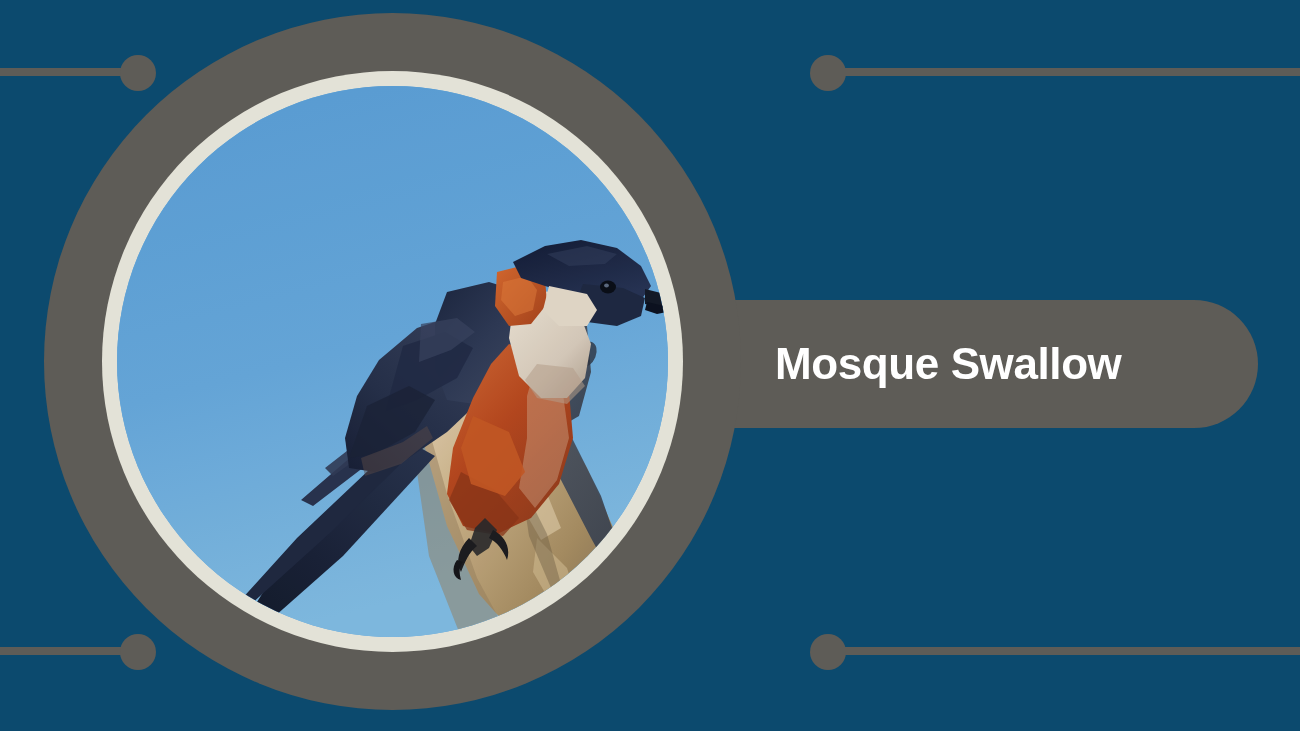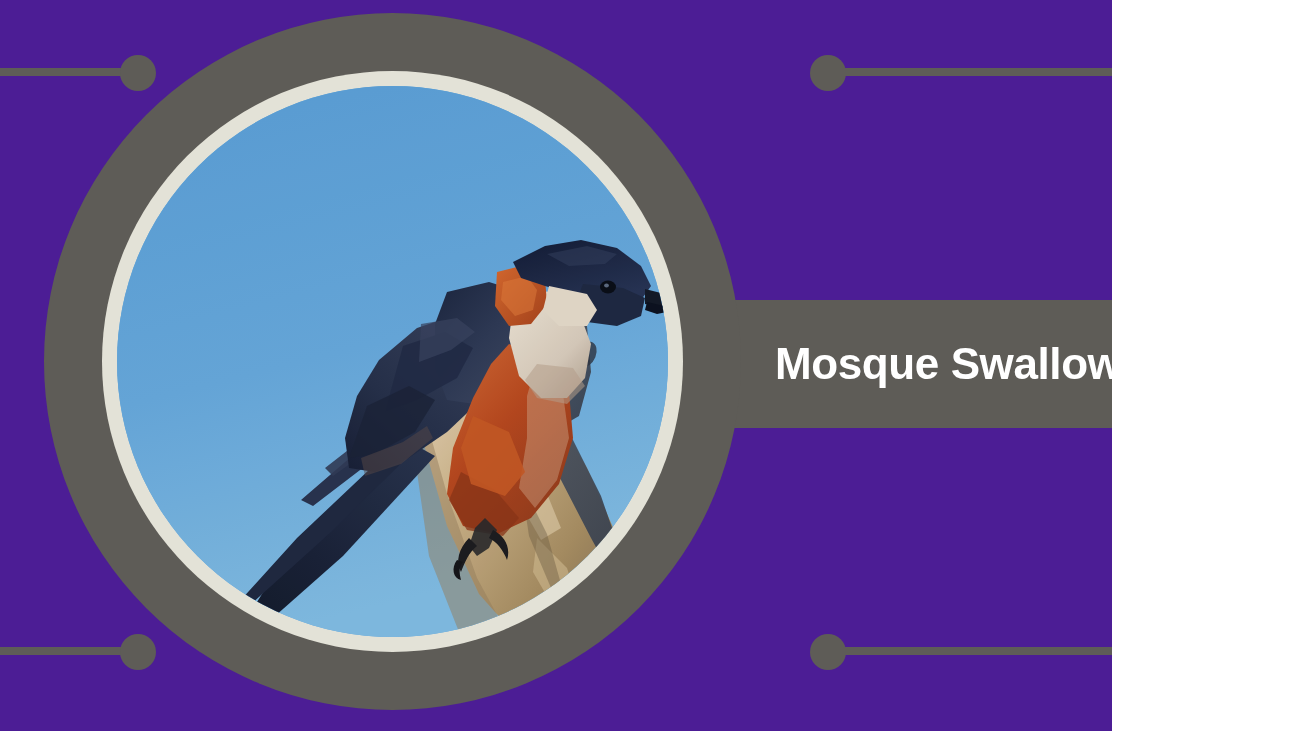--- a/index.html
+++ b/index.html
@@ -2,24 +2,24 @@
 <html><head>
 <meta charset="utf-8">
 <style>
   html, body {
     margin: 0;
     padding: 0;
     background: #ffffff;
   }
   #stage {
     position: relative;
-    width: 1112px;
+    width: 1300px;
     height: 731px;
     overflow: hidden;
-    background: #4c1d95;
+    background: #0c4a6e;
     font-family: "Liberation Sans", sans-serif;
   }
 
   
   .deco-line {
     position: absolute;
     background: #5e5c57;
     height: 8px;
   }
   .deco-dot {

